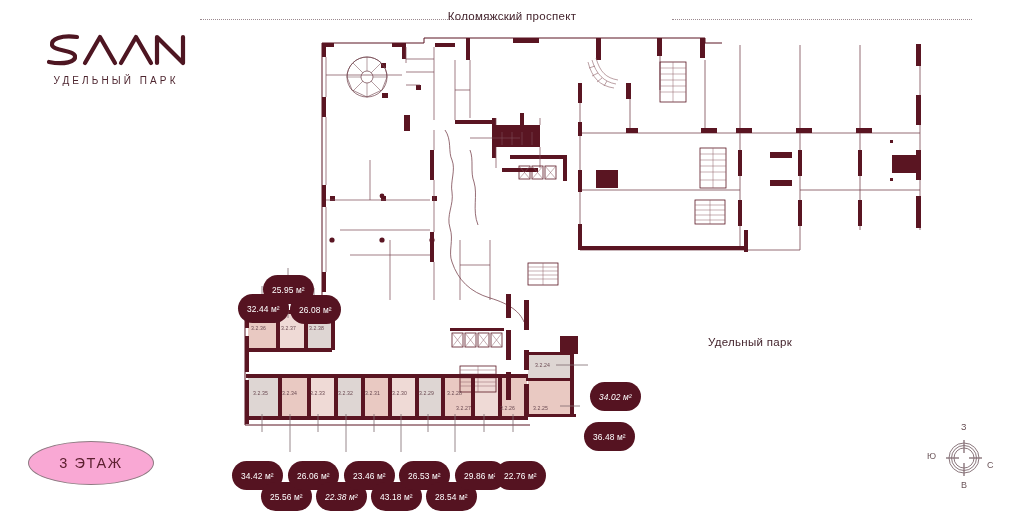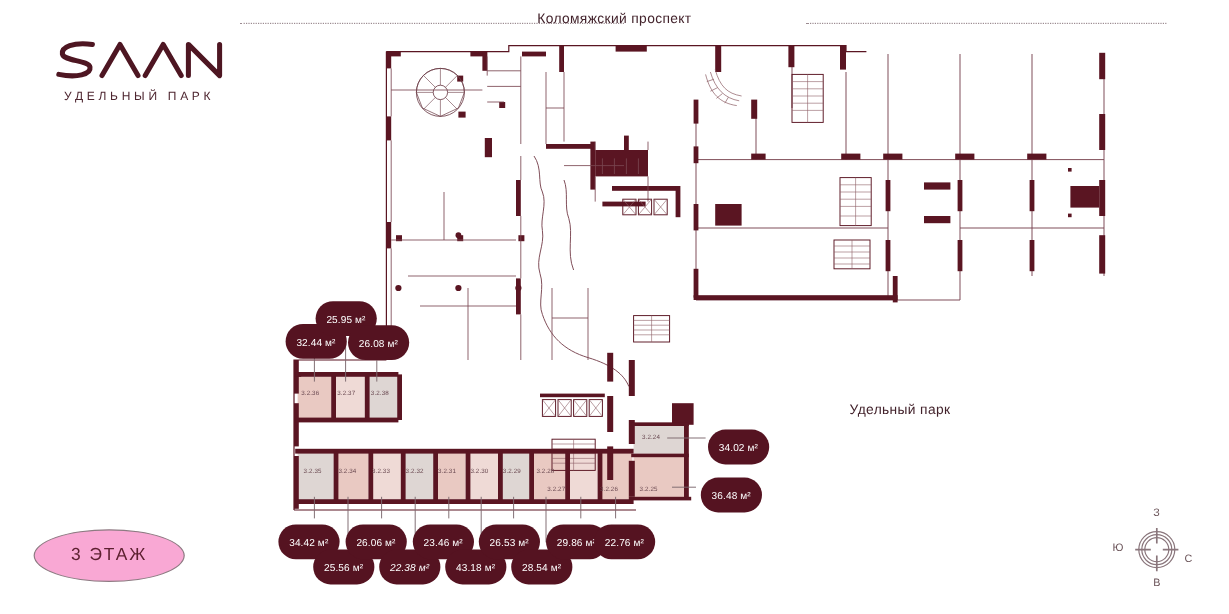--- a/index.html
+++ b/index.html
@@ -63,20 +63,21 @@
     color:#fff;
     border-radius:999px;
     font-size:8.4px;
     letter-spacing:.1px;
     height:29px;
     padding:0 9px;
     display:flex;align-items:center;justify-content:center;
     white-space:nowrap;
     box-shadow:0 0 0 0 rgba(0,0,0,0);
     z-index:5;
+    margin-top:24px;
   }
 
   
   .ucode{
     position:absolute;font-size:5.2px;color:#6b4a52;letter-spacing:.1px;
     white-space:nowrap;z-index:3;
   }
 </style>
 </head>
 <body>
@@ -499,16 +500,16 @@
   <div class="badge" style="left:261px;top:458px;">25.56 м²</div>
   <div class="badge" style="left:288px;top:437px;">26.06 м²</div>
   <div class="badge" style="left:316px;top:458px;font-style:italic;">22.38 м²</div>
   <div class="badge" style="left:344px;top:437px;">23.46 м²</div>
   <div class="badge" style="left:371px;top:458px;">43.18 м²</div>
   <div class="badge" style="left:399px;top:437px;">26.53 м²</div>
   <div class="badge" style="left:426px;top:458px;">28.54 м²</div>
   <div class="badge" style="left:455px;top:437px;">29.86 м²</div>
   <div class="badge" style="left:495px;top:437px;">22.76 м²</div>
 
-  <div class="badge" style="left:590px;top:358px;">34.02 м²</div>
+  <div class="badge" style="left:590px;top:358px;font-style:italic;">34.02 м²</div>
   <div class="badge" style="left:584px;top:398px;">36.48 м²</div>
 
 </div>
 
 </body></html>

